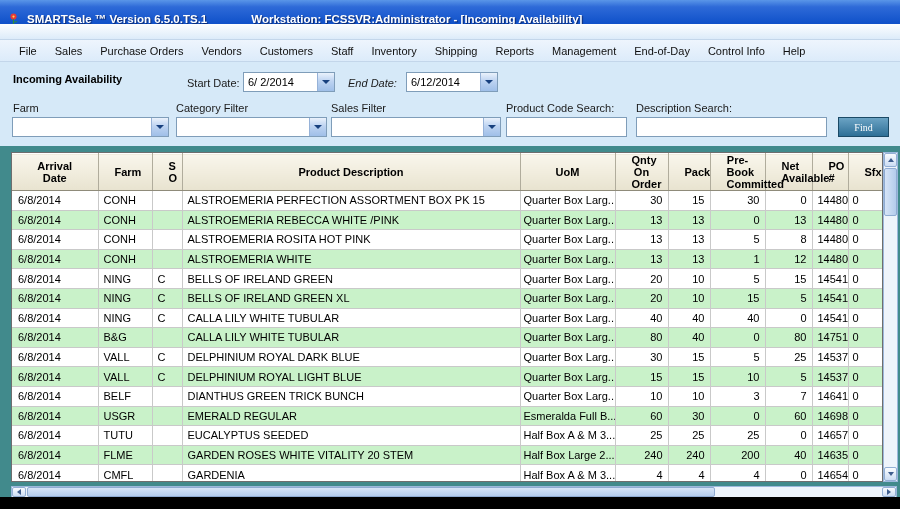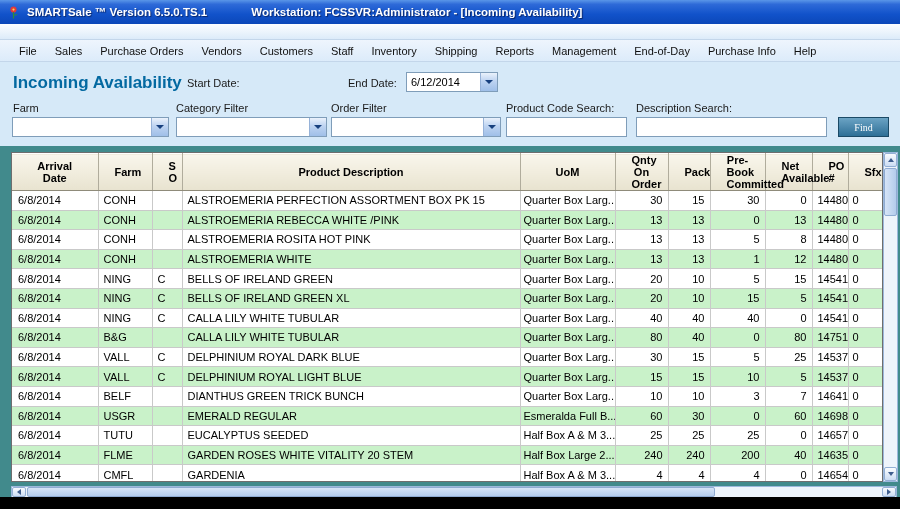--- a/index.html
+++ b/index.html
@@ -1,41 +1,41 @@
 <!DOCTYPE html>
 <html><head>
 <meta charset="utf-8">
 <style>
   * { margin:0; padding:0; box-sizing:border-box; }
   html,body { width:900px; height:509px; overflow:hidden; }
   body { font-family:"Liberation Sans","DejaVu Sans",sans-serif; background:#418a8c; }
   .window { position:relative; width:900px; height:509px; background:#418a8c; overflow:hidden; }
 
   
-  .titlebar { position:absolute; top:0; left:0; width:900px; height:24px;
+  .titlebar { position:absolute; top:0; left:0; width:900px; height:38px;
     background:linear-gradient(to bottom,#5a96e8 0%,#2e6ad8 18%,#1152ca 60%,#0c47b8 100%);
     display:flex; align-items:center; padding:0 6px; }
   .app-icon { width:15px; height:15px; display:inline-flex; margin-right:6px; flex:0 0 auto; }
   .title-text { color:#fff; font-size:11.5px; font-weight:bold; text-shadow:1px 1px 1px rgba(0,0,30,.55); white-space:nowrap; }
   .workstation { margin-left:44px; }
 
   
   .toolbar-strip { position:absolute; top:24px; left:0; width:900px; height:16px;
     background:linear-gradient(#fdfeff,#dcebf9); border-bottom:1px solid #c3d6ea; }
   .menubar { position:absolute; top:40px; left:0; width:900px; height:22px;
     background:linear-gradient(#eef5fd,#dcebfa); display:flex; align-items:center; padding-left:10px;
     border-bottom:1px solid #c3d6ea; }
   .menu-item { font-size:11px; color:#101010; padding:3px 9px; white-space:nowrap; cursor:default; }
 
   
   .panel { position:absolute; top:62px; left:0; width:900px; height:84px; background:#d6e9f8; }
-  .page-title { position:absolute; left:13px; top:11px; font-size:17px; font-weight:bold; color:#0369a1; }
+  .page-title { position:absolute; left:13px; top:11px; font-size:11px; font-weight:bold; color:#000000; }
   .lbl { position:absolute; font-size:11px; color:#1a1a1a; white-space:nowrap; }
   .lbl-start { left:187px; top:15px; }
-  .lbl-end   { left:348px; top:15px; }
+  .lbl-end   { left:348px; top:15px;font-style:italic; }
   .lbl-farm  { left:13px;  top:40px; }
   .lbl-category { left:176px; top:40px; }
   .lbl-item  { left:331px; top:40px; }
   .lbl-pcode { left:506px; top:40px; }
   .lbl-desc  { left:636px; top:40px; }
 
   .combo { position:absolute; height:20px; background:#fff; border:1px solid #7f9db9; font-size:11px; }
   .combo-value { position:absolute; left:4px; top:3px; white-space:nowrap; color:#000; }
   .combo-btn { position:absolute; right:0; top:0; bottom:0; width:17px;
     background:linear-gradient(#eaf2fc,#bdd3f1 45%,#9fbfe8);
@@ -123,28 +123,34 @@
       <span class="menu-item">Sales</span>
       <span class="menu-item">Purchase Orders</span>
       <span class="menu-item">Vendors</span>
       <span class="menu-item">Customers</span>
       <span class="menu-item">Staff</span>
       <span class="menu-item">Inventory</span>
       <span class="menu-item">Shipping</span>
       <span class="menu-item">Reports</span>
       <span class="menu-item">Management</span>
       <span class="menu-item">End-of-Day</span>
-      <span class="menu-item">Purchase Info</span>
+      <span class="menu-item">Control Info</span>
       <span class="menu-item">Help</span>
     </div>
 
   <div class="panel">
     <div class="page-title">Incoming Availability</div>
 
     <span class="lbl lbl-start">Start Date:</span>
+    <div class="combo cb-start">
+      <span class="combo-value">6/ 2/2014</span>
+      <span class="combo-btn">
+          <span class="tri-combo"></span>
+        </span>
+    </div>
 
     <span class="lbl lbl-end">End Date:</span>
     <div class="combo cb-end">
       <span class="combo-value">6/12/2014</span>
       <span class="combo-btn">
           <span class="tri-combo"></span>
         </span>
     </div>
 
     <span class="lbl lbl-farm">Farm</span>
@@ -156,21 +162,21 @@
     </div>
 
     <span class="lbl lbl-category">Category Filter</span>
     <div class="combo cb-category">
       <span class="combo-value"></span>
       <span class="combo-btn">
           <span class="tri-combo"></span>
         </span>
     </div>
 
-    <span class="lbl lbl-item">Order Filter</span>
+    <span class="lbl lbl-item">Sales Filter</span>
     <div class="combo cb-item">
       <span class="combo-value"></span>
       <span class="combo-btn">
           <span class="tri-combo"></span>
         </span>
     </div>
 
     <span class="lbl lbl-pcode">Product Code Search:</span>
     <input class="text-input inp-pcode" value="" style="">
 

